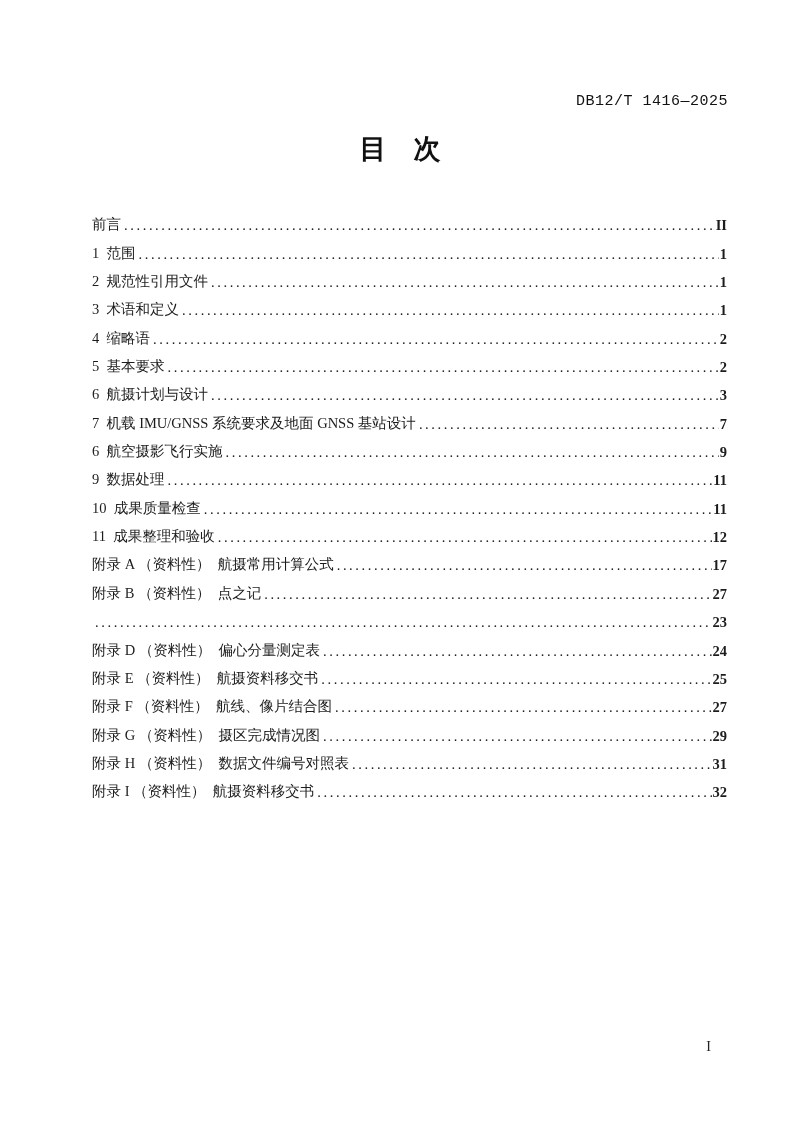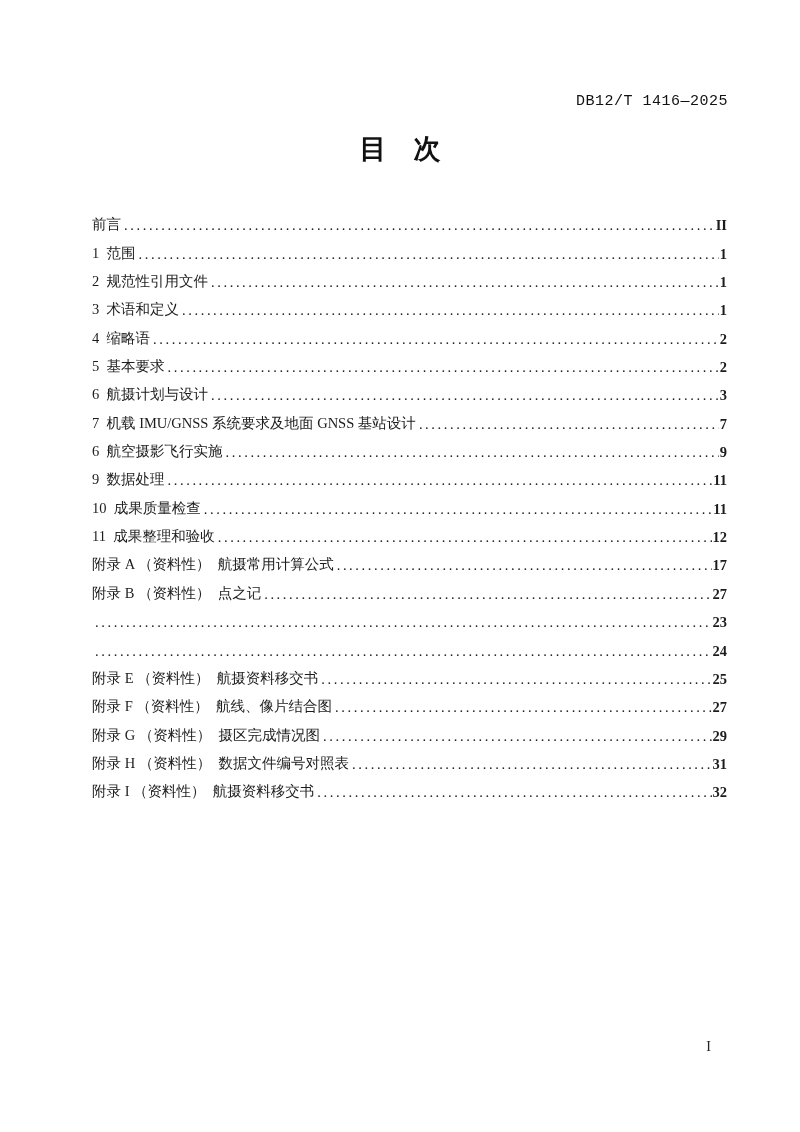--- a/index.html
+++ b/index.html
@@ -166,20 +166,21 @@
     <span class="toc-dots">........................................................................................................................................................................................................</span>
     <span class="toc-page">27</span>
   </div>
 
   <div class="toc-row">
     <span class="toc-dots">........................................................................................................................................................................................................</span>
     <span class="toc-page">23</span>
   </div>
 
   <div class="toc-row">
+    <span class="toc-label">附录 D （资料性）  偏心分量测定表</span>
     <span class="toc-dots">........................................................................................................................................................................................................</span>
     <span class="toc-page">24</span>
   </div>
 
   <div class="toc-row">
     <span class="toc-label">附录 E （资料性）  航摄资料移交书</span>
     <span class="toc-dots">........................................................................................................................................................................................................</span>
     <span class="toc-page">25</span>
   </div>
 

